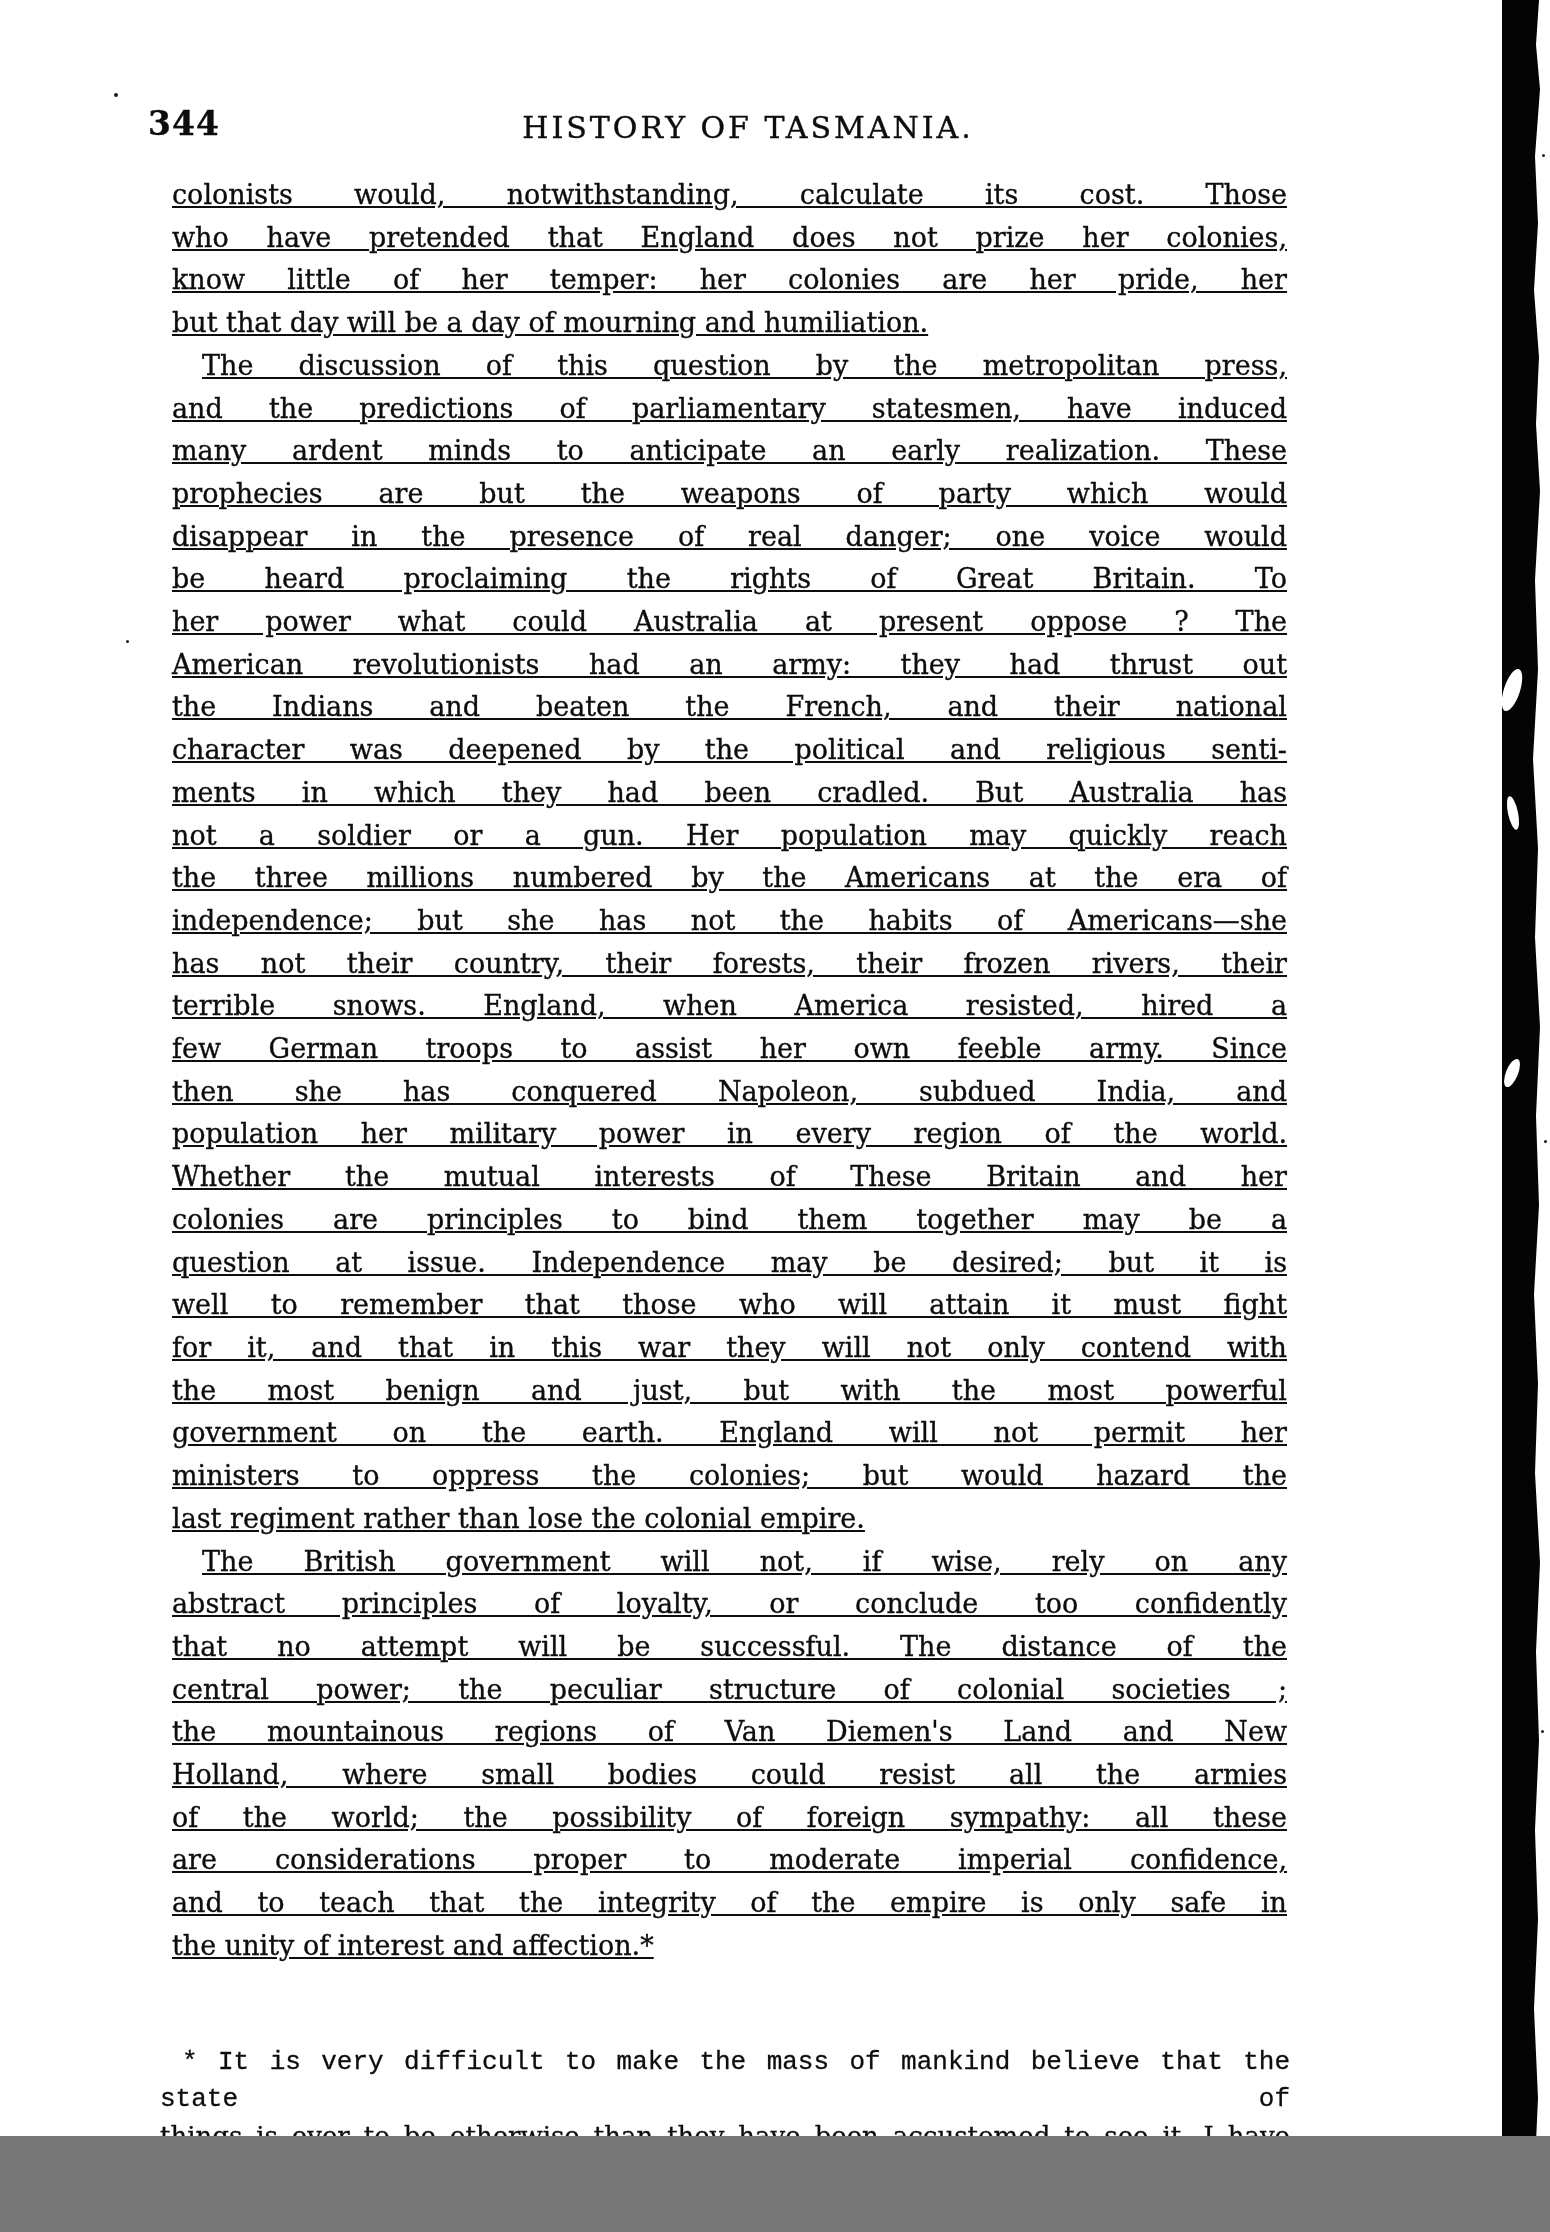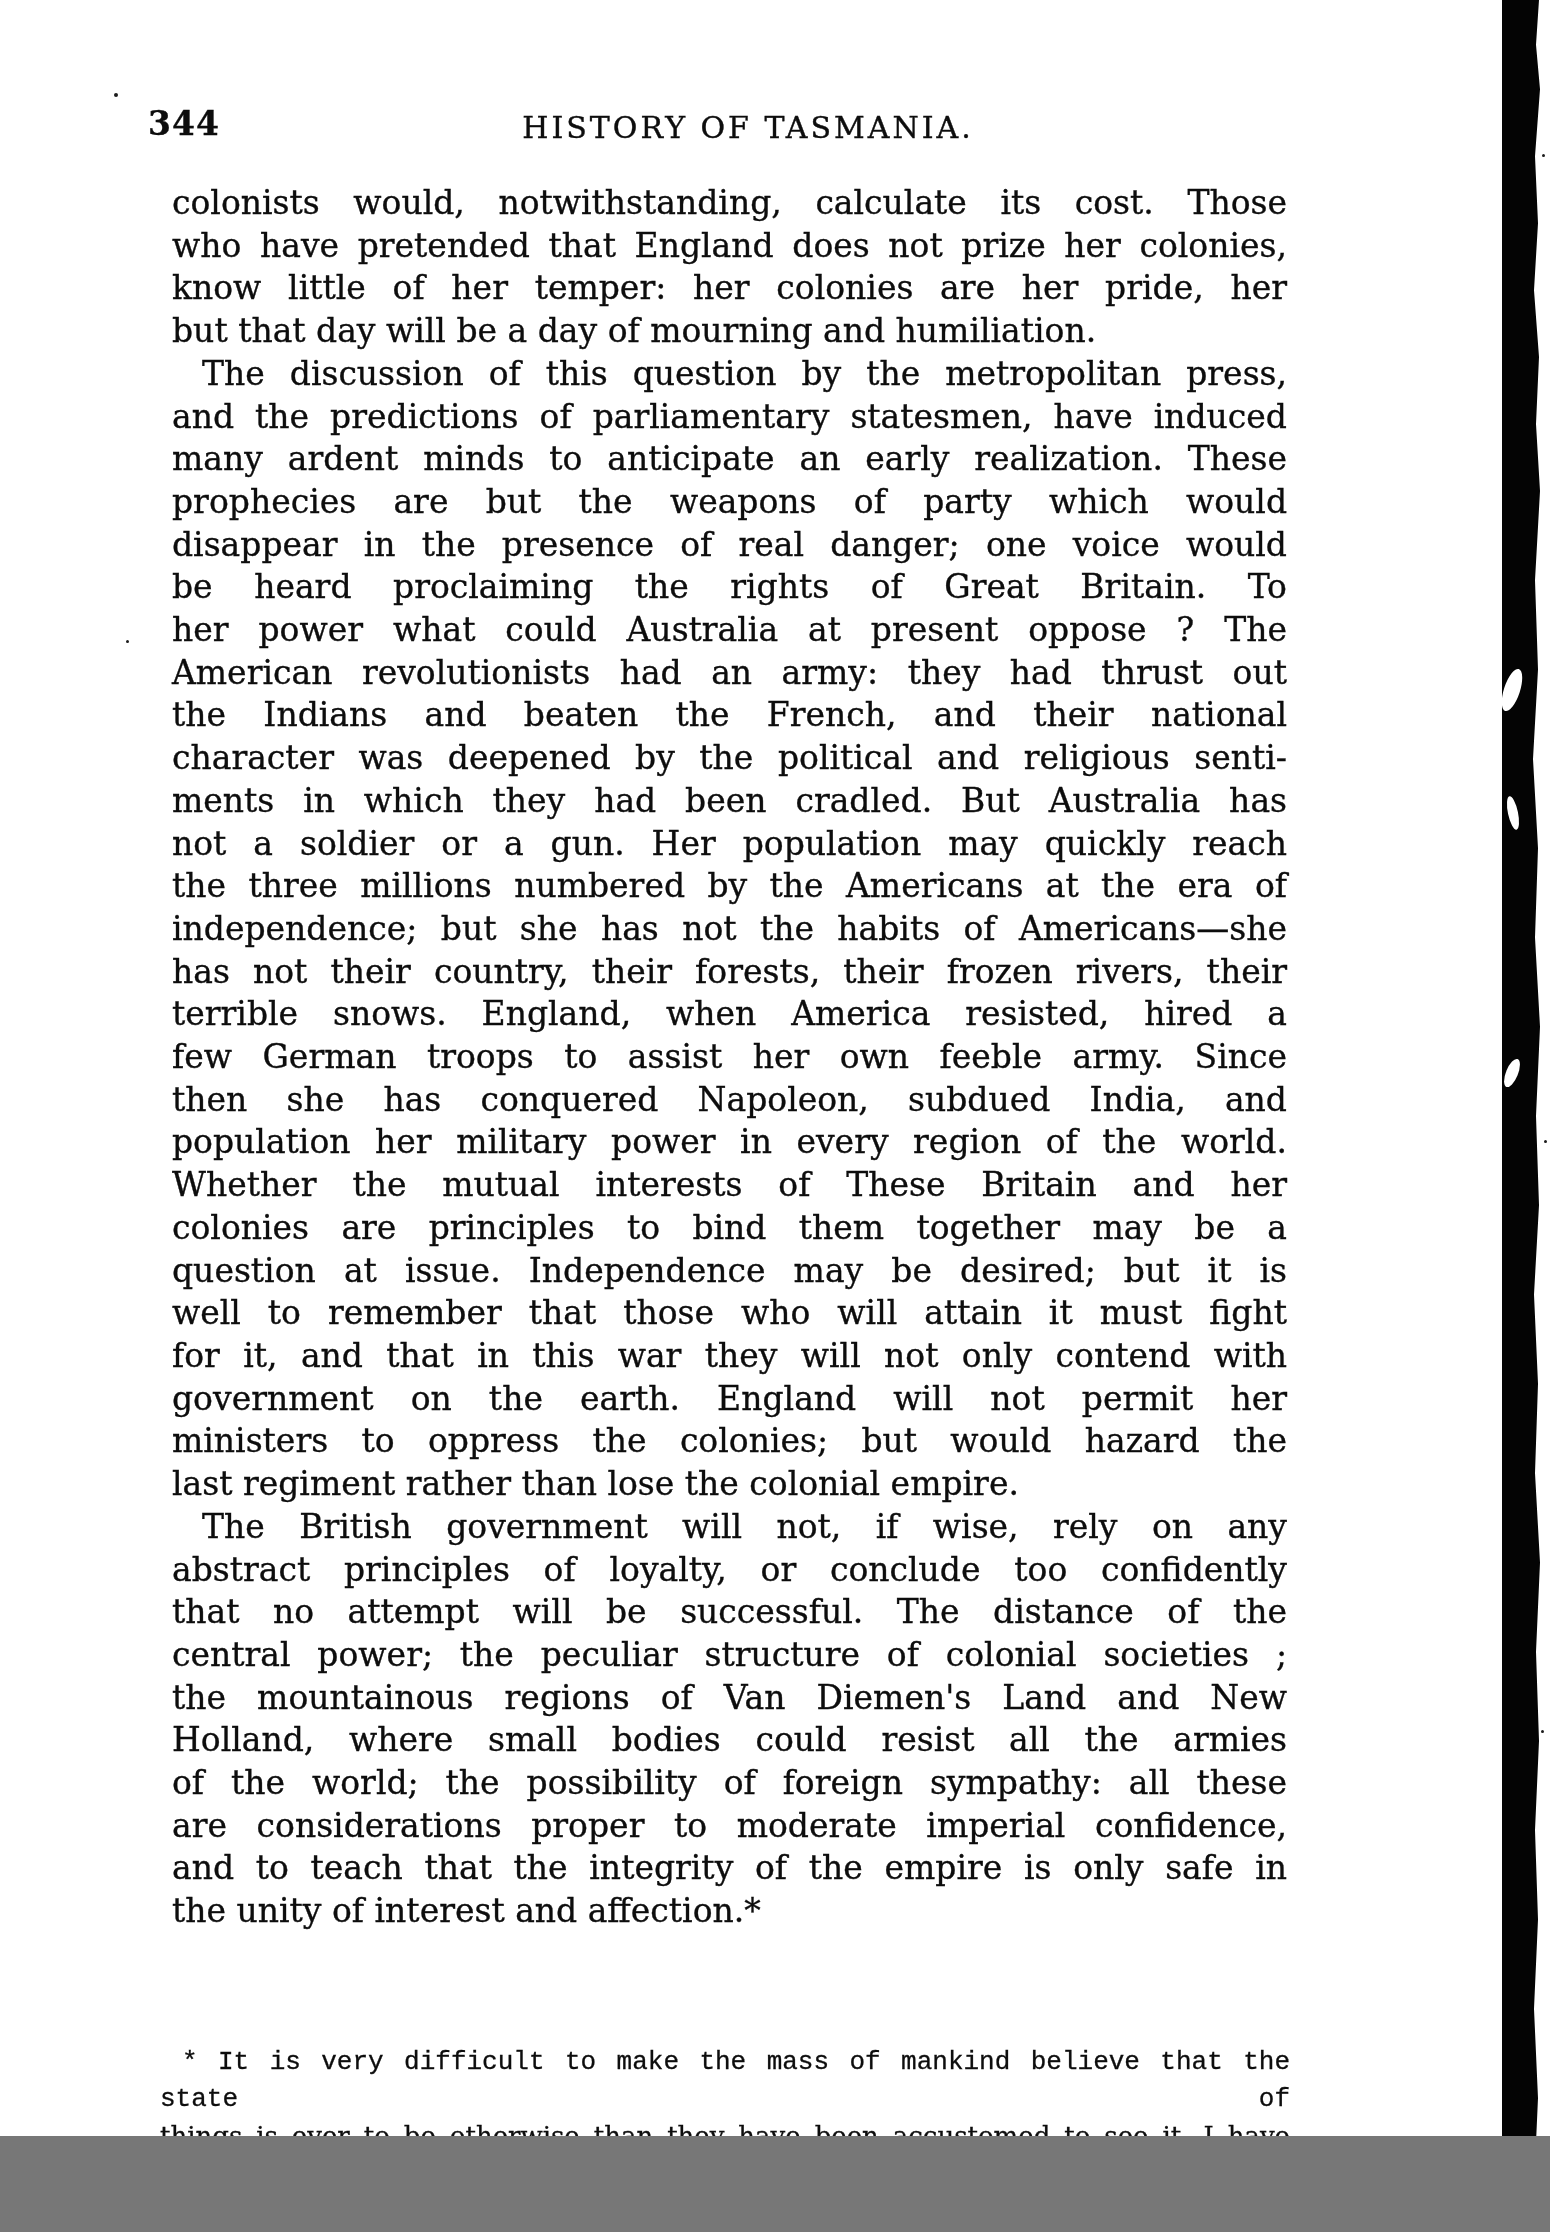--- a/index.html
+++ b/index.html
@@ -18,22 +18,22 @@
     -webkit-text-stroke:0.3px #0d0d0d;
   }
   .running-title {
     position:absolute; left:748px; top:110px;
     transform:translateX(-50%);
     font-size:30px; font-weight:400; letter-spacing:3px;
     white-space:nowrap;
     -webkit-text-stroke:0.4px #0d0d0d;
   }
   .body-text {
-    position:absolute; left:172px; top:182px; width:1115px;
-    font-size:33px; line-height:42.7px;
+    position:absolute; left:172px; top:174px; width:1115px;
+    font-size:27px; line-height:42.7px;text-decoration:underline;
     -webkit-text-stroke:0.35px #0d0d0d;
   }
   .line {
     text-align:justify;
     text-align-last:justify;
     white-space:normal;
   }
   .line.left-last { text-align-last:left; }
   .body-text .line.indent { text-indent:30px; }
   .footnote {
@@ -87,20 +87,21 @@
         <div class="line">has not their country, their forests, their frozen rivers, their</div>
         <div class="line">terrible snows.  England, when America resisted, hired a</div>
         <div class="line">few German troops to assist her own feeble army.   Since</div>
         <div class="line">then she has conquered Napoleon, subdued India, and</div>
         <div class="line">population her military power in every region of the world.</div>
         <div class="line">Whether the mutual interests of These Britain and her</div>
         <div class="line">colonies are principles to bind them together may be a</div>
         <div class="line">question at issue.   Independence may be desired; but it is</div>
         <div class="line">well to remember that those who will attain it must fight</div>
         <div class="line">for it, and that in this war they will not only contend with</div>
+        <div class="line">the most benign and just, but with the most powerful</div>
         <div class="line">government on the earth.    England will not permit her</div>
         <div class="line">ministers to oppress the colonies;  but would hazard the</div>
         <div class="line left-last">last regiment rather than lose the colonial empire.</div>
       </div>
       <div class="para">
         <div class="line indent">The British government will not, if wise, rely on any</div>
         <div class="line">abstract principles of loyalty, or conclude too confidently</div>
         <div class="line">that no attempt will be successful.   The distance of the</div>
         <div class="line">central power;  the peculiar structure of colonial societies ;</div>
         <div class="line">the mountainous regions of Van Diemen's Land and New</div>

